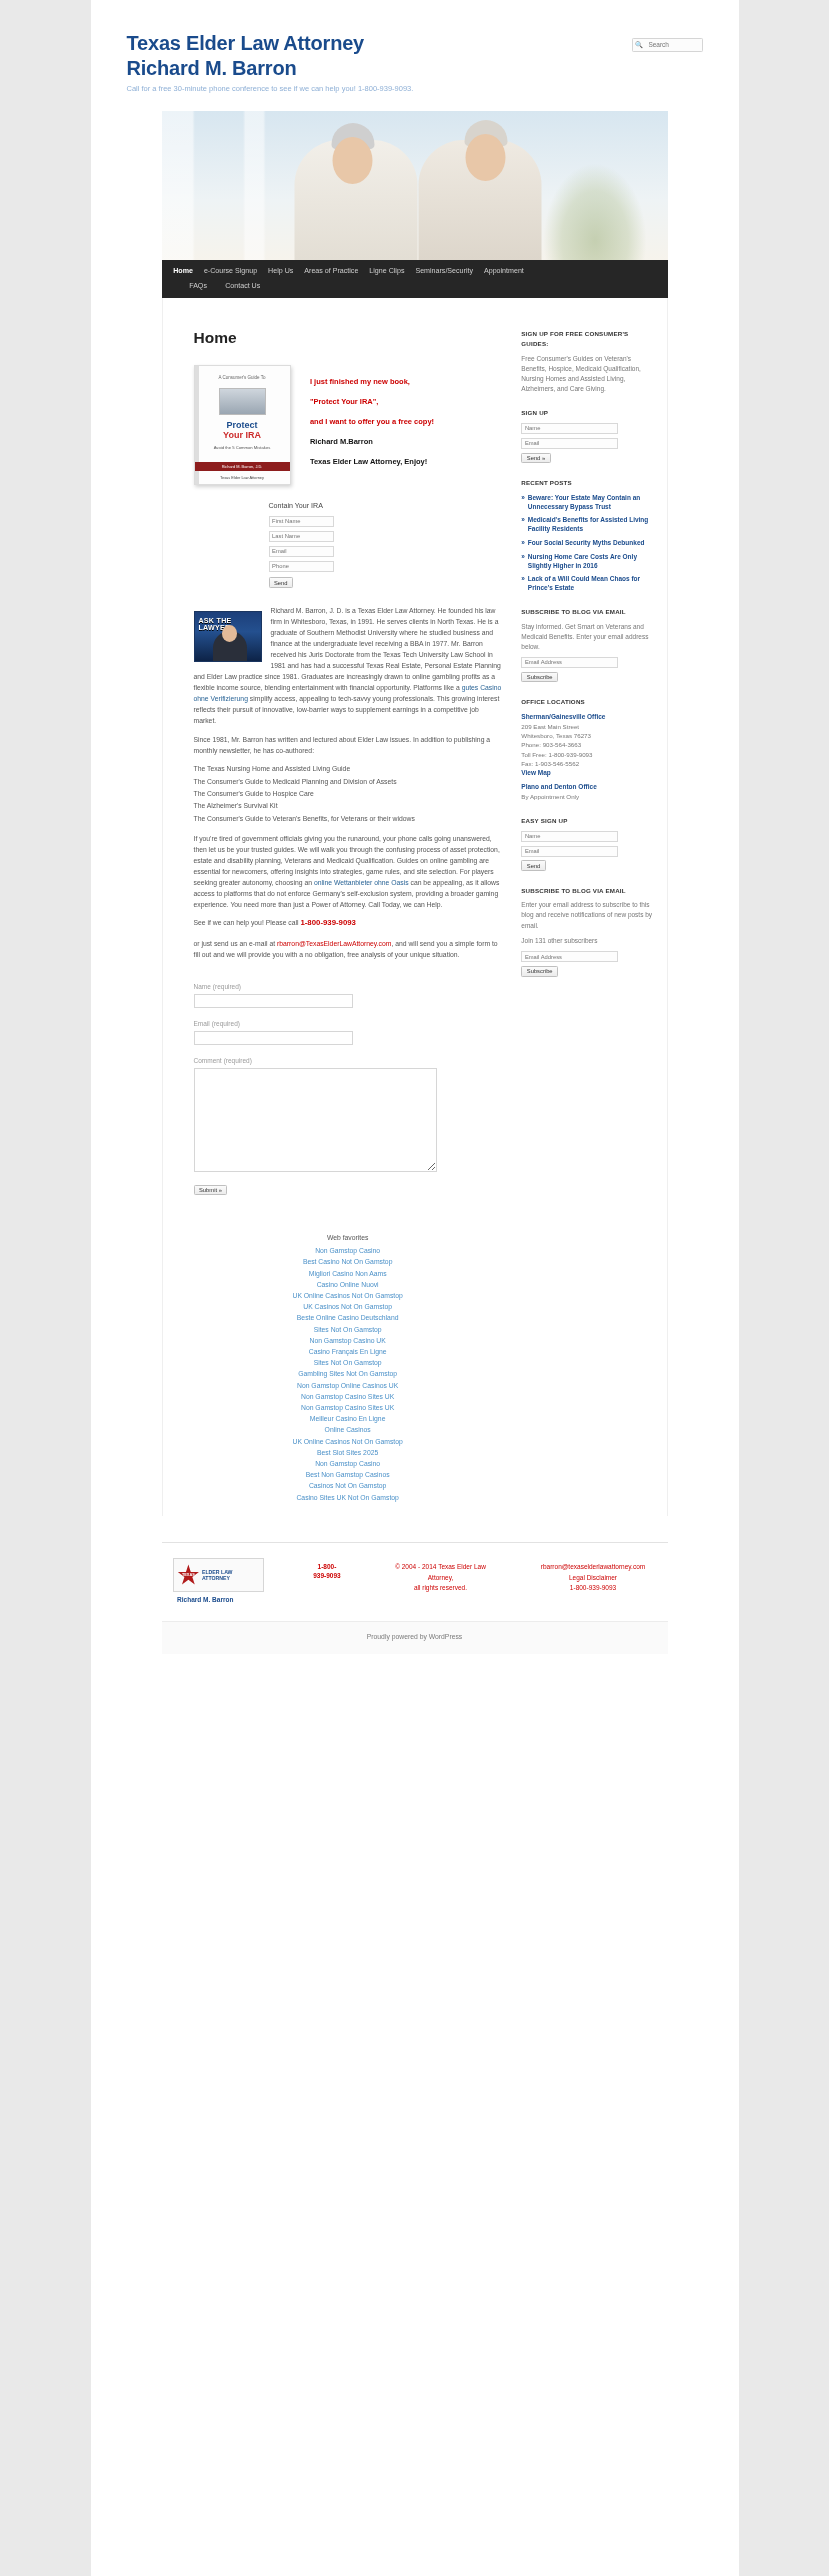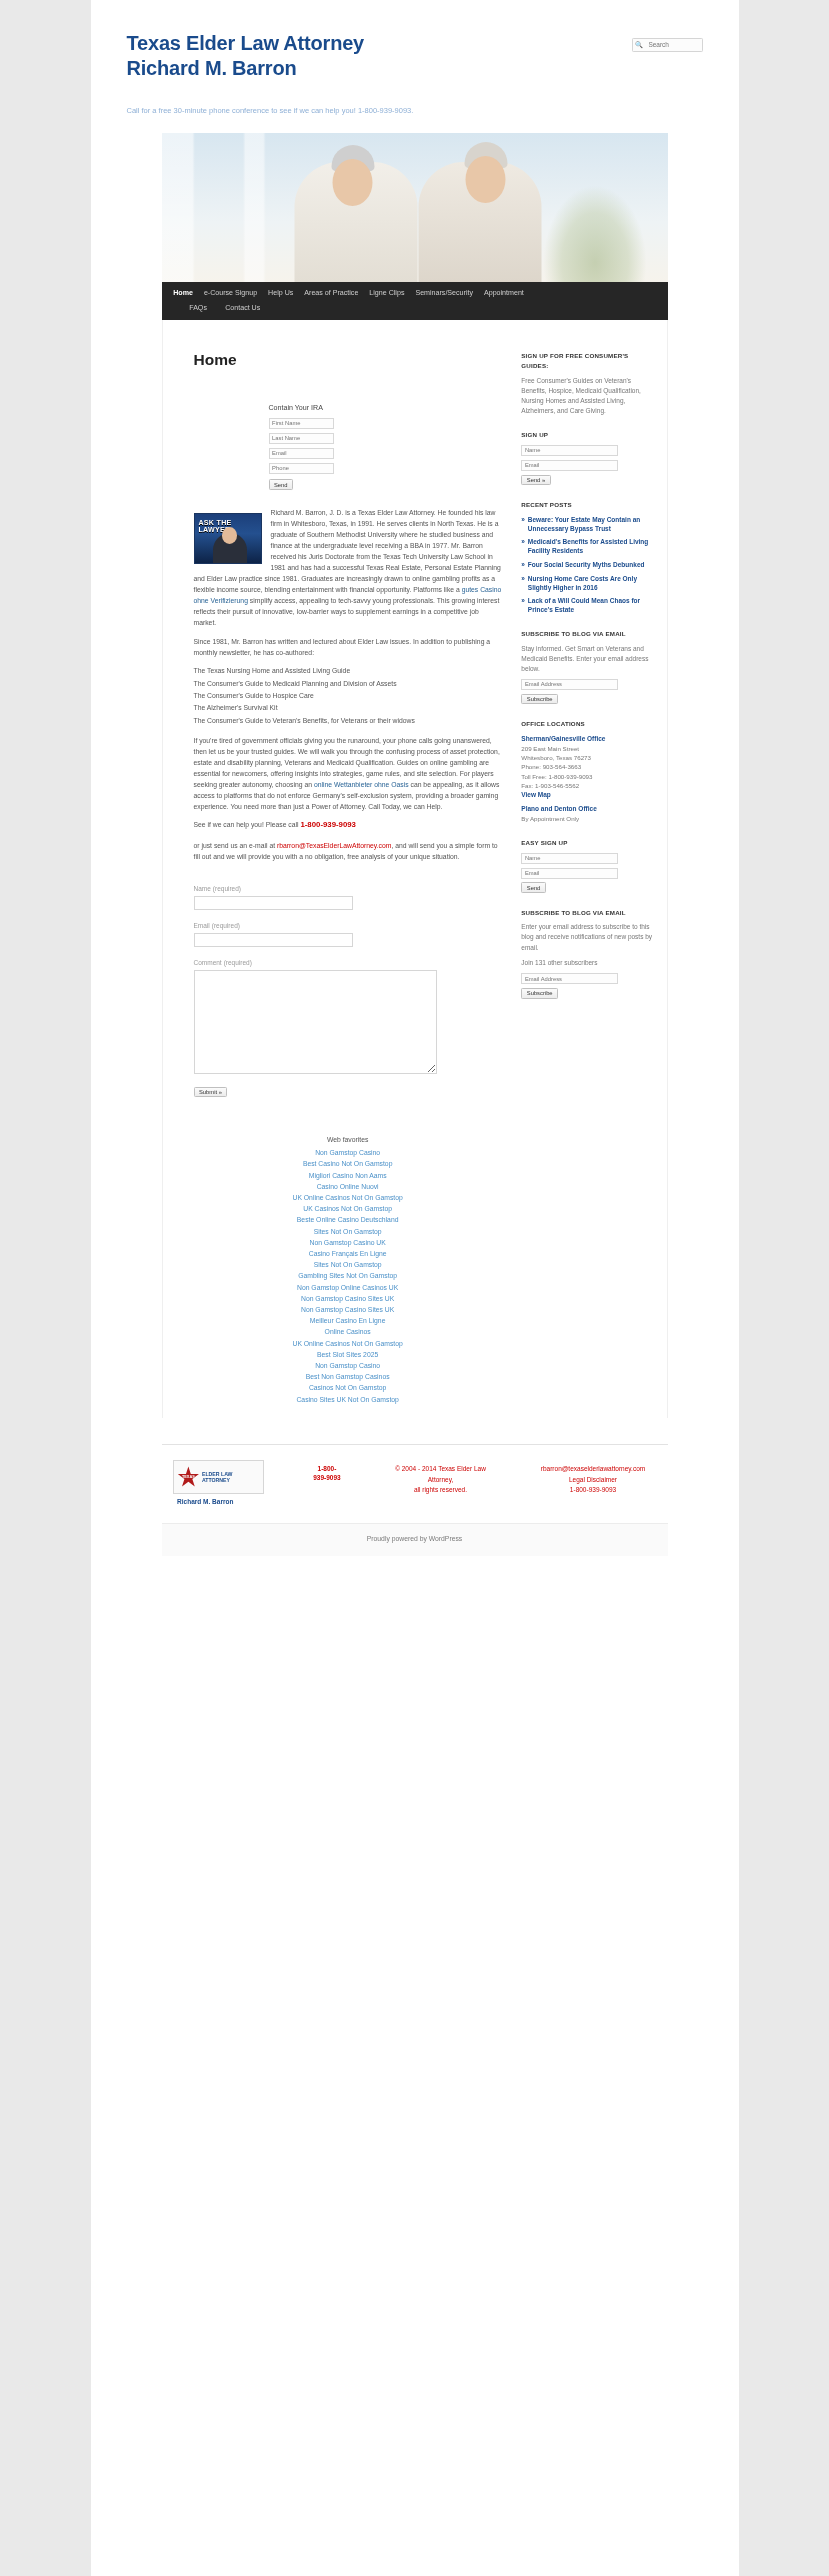--- a/index.html
+++ b/index.html
@@ -26,21 +26,21 @@
   }
   .site-title {
     font-size:20px;
     line-height:1.25;
     font-weight:bold;
     color:#1a4b8c;
     margin:0;
     letter-spacing:-0.2px;
   }
   .site-desc {
-    margin-top:24px;
+    margin-top:2px;
     font-size:7.5px;
     color:#8fb0d6;
     line-height:1.5;
     max-width:337px;
   }
   .search-box {
     position:absolute;
     right:36px;
     top:38px;
     width:71px;
@@ -309,20 +309,36 @@
       </li>
     </ul>
   </div>
 
   <div class="content-wrap">
 
     <div class="main">
       <h1 class="entry-title">Home</h1>
 
       <div class="book-row">
+        <div class="book">
+          <div class="bk-top">A Consumer's Guide To</div>
+          <div class="bk-img"></div>
+          <div class="bk-t1">Protect</div>
+          <div class="bk-t2">Your IRA</div>
+          <div class="bk-sub">Avoid the 5 Common Mistakes</div>
+          <div class="bk-band">Richard M. Barron, J.D.</div>
+          <div class="bk-auth">Texas Elder Law Attorney</div>
+        </div>
+        <div class="headline">
+          <p>I just finished my new book,</p>
+          <p>"Protect Your IRA",</p>
+          <p>and I want to offer you a free copy!</p>
+          <p class="dark">Richard M.Barron</p>
+          <p class="dark">Texas Elder Law Attorney, Enjoy!</p>
+        </div>
       </div>
 
       <div class="mini-form-label">Contain Your IRA</div>
       <div class="mini-form">
         <input type="text" placeholder="First Name" style="">
         <input type="text" placeholder="Last Name" style="">
         <input type="text" placeholder="Email" style="">
         <input type="text" placeholder="Phone" style="">
         <button class="btn">Send</button>
       </div>

